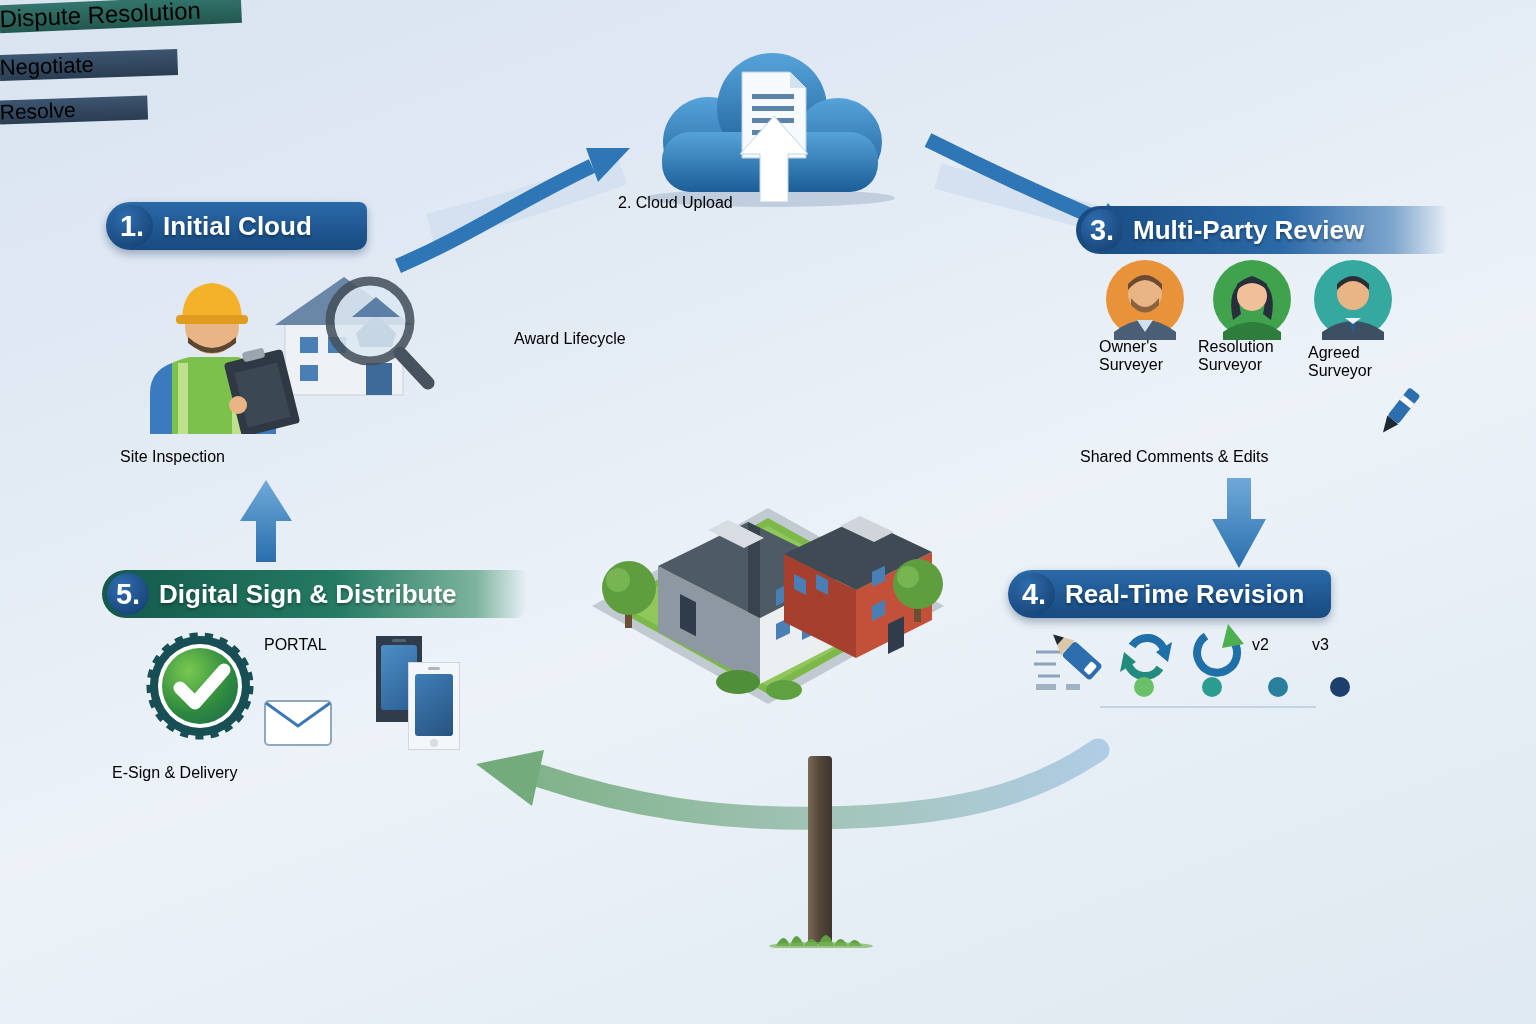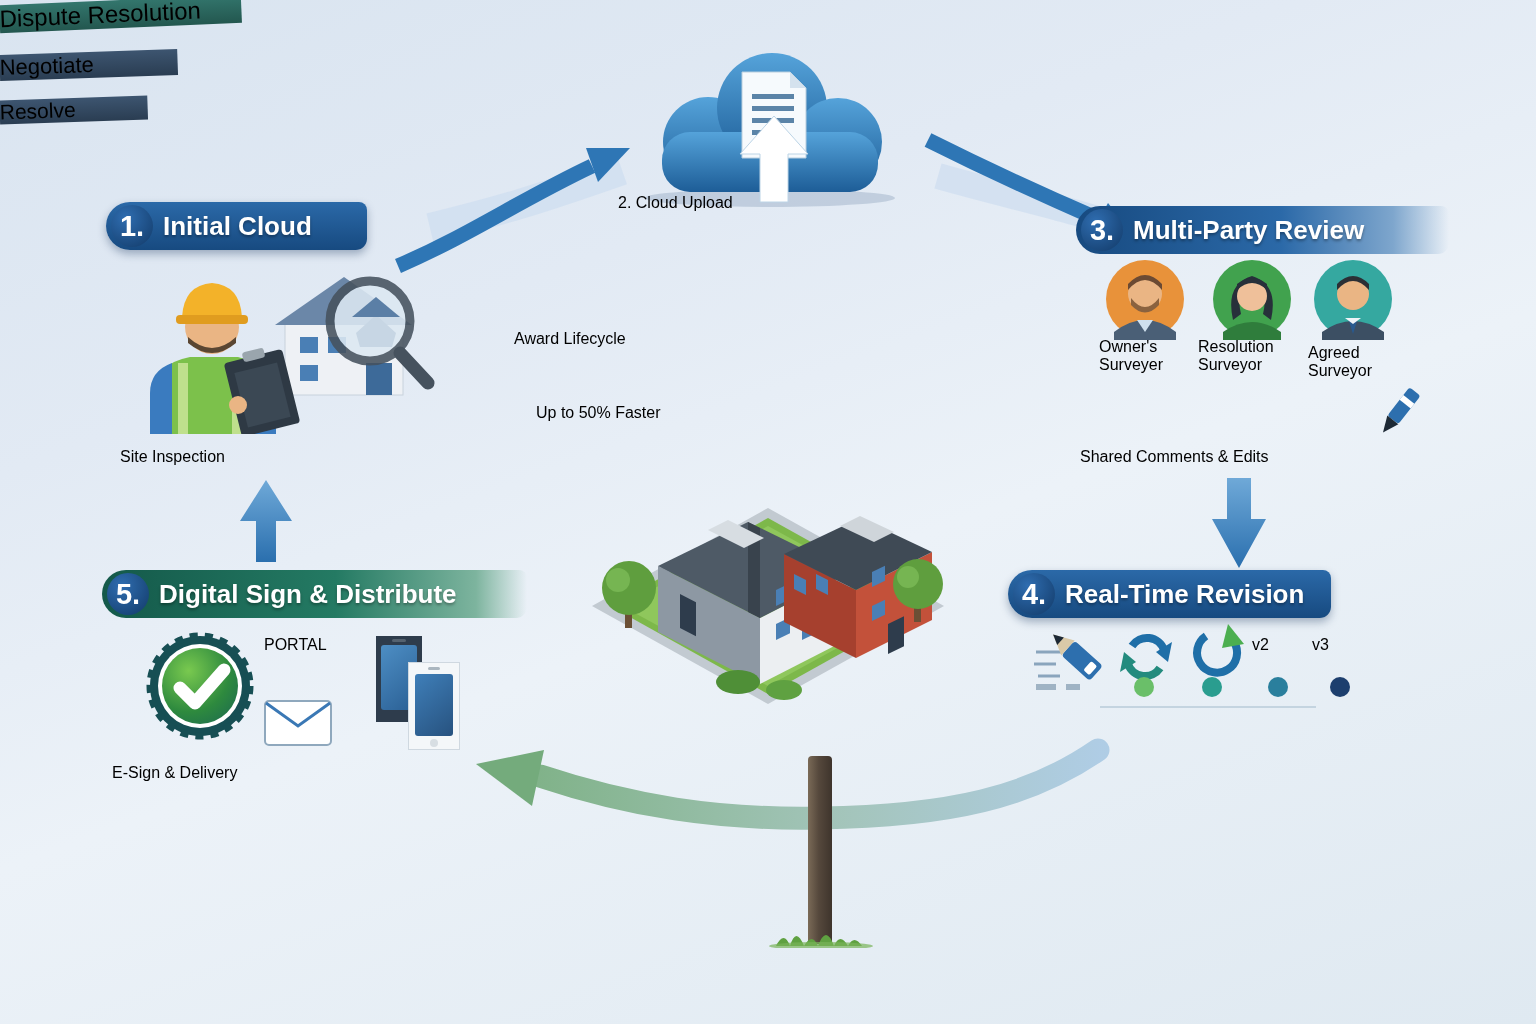--- a/index.html
+++ b/index.html
@@ -104,21 +104,20 @@
 
     <g>
       <path d="M1098 750 C 1030 797,950 816,820 818 C 718 820,630 806,540 776" stroke="url(#gswoosh)" stroke-width="23" fill="none" opacity="0.9" stroke-linecap="round"></path>
       <polygon points="476,764 544,750 532,806" fill="#74ab7c"></polygon>
     </g>
   </svg>
 
   <div class="abs ring" style="left:530;left:530px;top:272px;width:472px;height:472px;z-index:2;"></div>
   <div class="abs c-title" style="left:514px;top:314px;width:464px;z-index:3;margin-top:16px;">Award Lifecycle</div>
   <div class="abs c-div" style="left:556px;top:394px;width:424px;z-index:3;"></div>
-  <div class="abs c-sub" style="left:536px;top:404px;width:464px;z-index:3;">Up to 50% Faster</div>
   <div class="abs c-div" style="left:616px;top:447px;width:304px;z-index:3;"></div>
 
   <svg class="abs" style="left:588px;top:486px;z-index:3;" width="360" height="240" viewBox="0 0 360 240">
     <polygon points="180,22 356,120 180,218 4,120" fill="#c2cad1"></polygon>
     <polygon points="180,32 338,120 180,208 22,120" fill="#7db84a"></polygon>
     <polygon points="180,40 326,120 180,200 34,120" fill="#8fc75c"></polygon>
 
     <g>
       <polygon points="70,80 172,132 172,198 70,146" fill="#8d98a3"></polygon>
       <polygon points="172,132 262,86 262,152 172,198" fill="#eceff2"></polygon>

